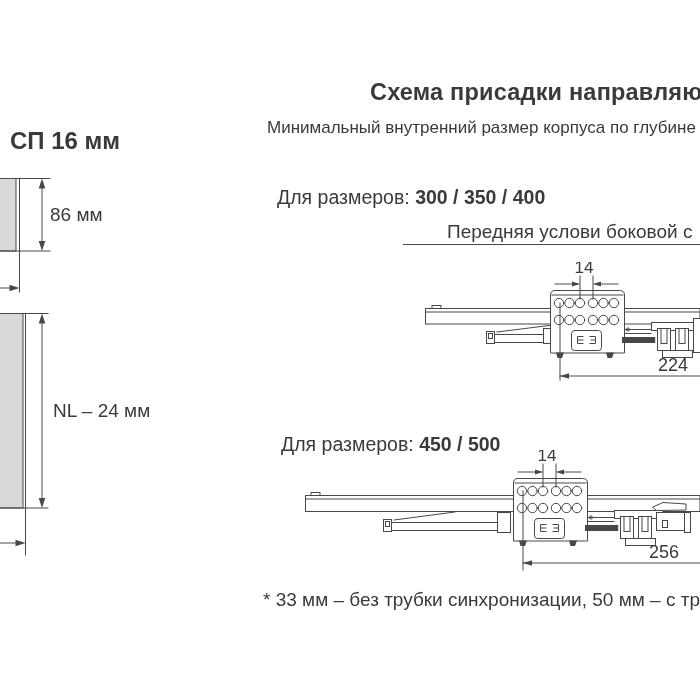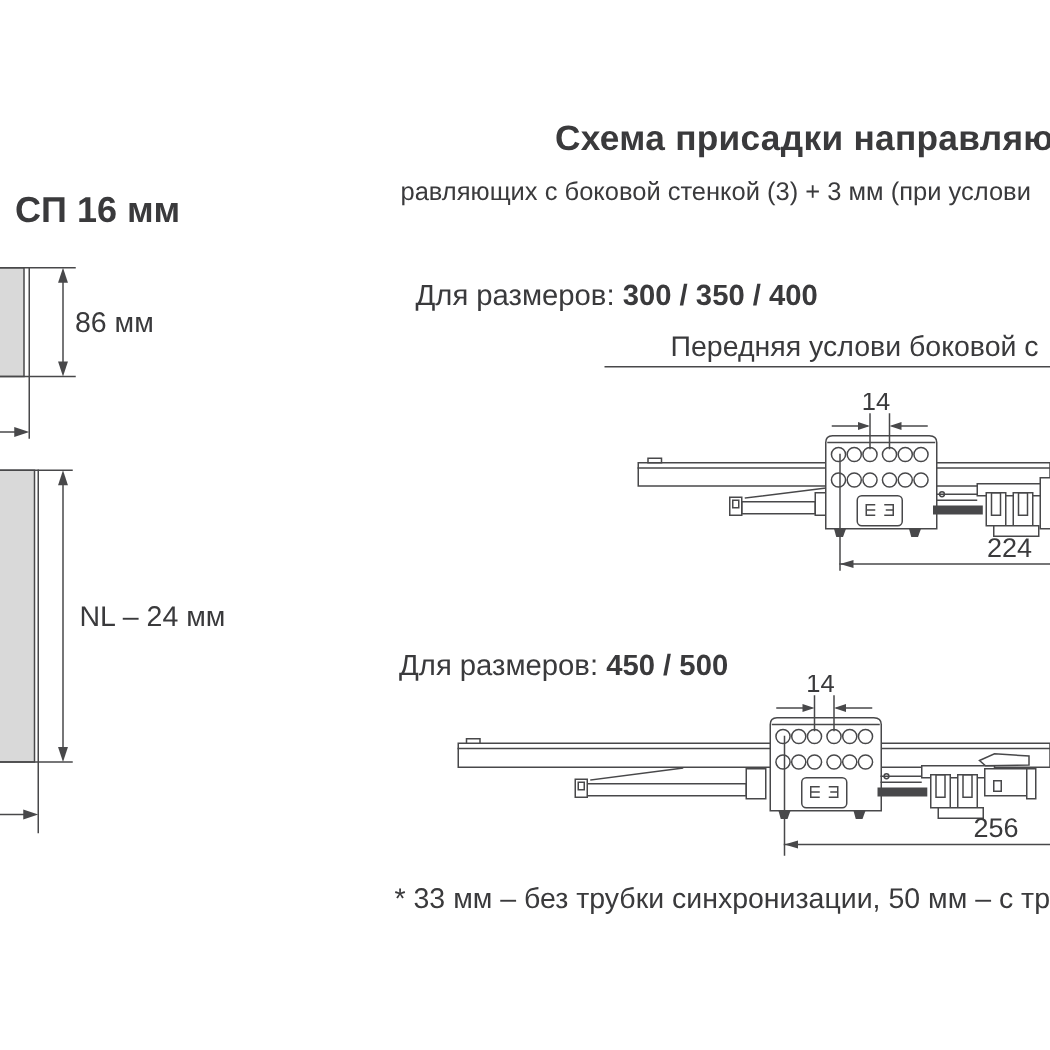--- a/index.html
+++ b/index.html
@@ -23,34 +23,34 @@
   .dim{font-size:17px;}
   .dim2{font-size:18px;}
   .lbl{font-size:19px;}
 </style>
 </head>
 <body>
 
 <div class="t title" style="left:370px;top:79px;">Схема присадки направляю</div>
 
 <div class="t note" style="left:267px;top:117px;">
-  <div>равляющих с боковой стенкой (3) + 3 мм (при услови</div>
+  <div>Минимальный внутренний размер корпуса по глубине</div>
 </div>
 
 <div class="t panel-lbl" style="left:10px;top:127px;">СП 16 мм</div>
 
 <div class="t seclbl" style="left:277px;top:186px;">
   <span>Для размеров:</span>
   <b>300 / 350 / 400</b>
 </div>
 
 <div class="t heading" style="left:447px;top:221px;">Передняя услови боковой с</div>
 <div class="rule" style="left:403px;top:244px;width:297px;"></div>
 
-<div class="t seclbl" style="left:266px;top:433px;">
+<div class="t seclbl" style="left:281px;top:433px;">
   <span>Для размеров:</span>
   <b>450 / 500</b>
 </div>
 
 <div class="t foot" style="left:263px;top:589px;">* 33 мм – без трубки синхронизации, 50 мм – с трубко</div>
 
 <svg style="left:0;top:170px;" width="200" height="390" viewBox="0 0 200 390">
   <g>
     <rect class="gfill" x="-3" y="8.5" width="19" height="72.5"></rect>
     <line class="ln" x1="-3" y1="8.5" x2="50" y2="8.5"></line>

